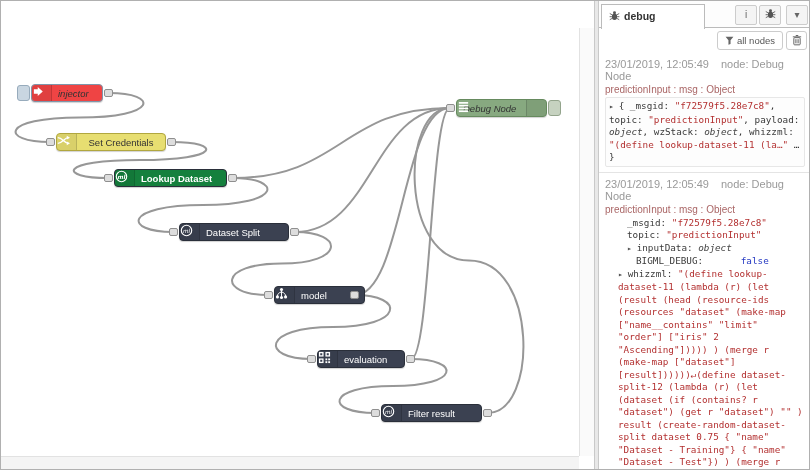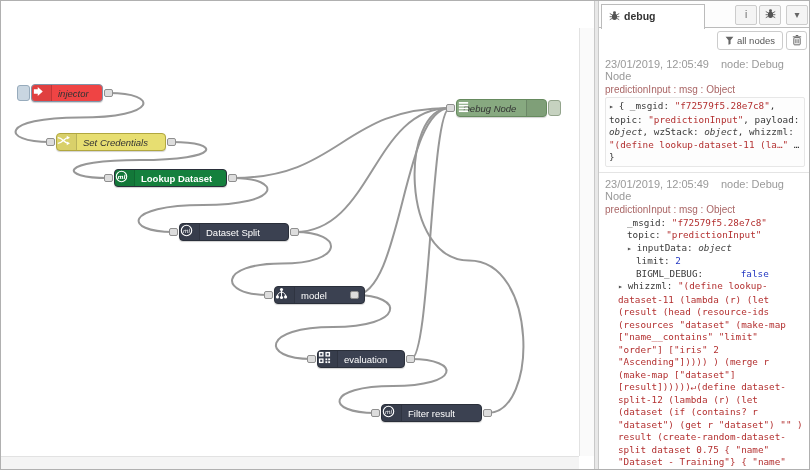--- a/index.html
+++ b/index.html
@@ -94,21 +94,21 @@
         </div>
         <div class="nbtn" style="left: 16px; top: 57px; background: rgb(201, 214, 225); border: 1px solid rgb(151, 171, 188);"></div>
         <div class="port" style="left: 103px; top: 61px;"></div>
         <div class="node" style="left: 55px; top: 105px; width: 110px; background: rgb(231, 222, 113); border: 1px solid rgb(177, 167, 63);">
           <span class="ic l">
             <svg viewBox="0 0 16 14">
               <path d="M1 3.5C7 3.5 9 10.5 14 10.5M1 10.5C7 10.5 9 3.5 14 3.5" stroke="#fff" stroke-width="1.7" fill="none"></path>
               <path d="M12 1.2 16 3.5 12 5.8zM12 8.2 16 10.5 12 12.8z" fill="#fff"></path>
             </svg>
           </span>
-          <span class="lbl" style="color: rgb(51, 51, 51); font-style: italic;">Set Credentials</span>
+          <span class="lbl" style="color: rgb(51, 51, 51);  text-align: center;">Set Credentials</span>
         </div>
         <div class="port" style="left: 45px; top: 110px;"></div>
         <div class="port" style="left: 166px; top: 110px;"></div>
         <div class="node" style="left: 113px; top: 141px; width: 113px; background: #15803d; border: 1px solid rgb(42, 47, 58); font-weight: bold;">
           <span class="ic l">
             <svg viewBox="0 0 16 16">
               <circle cx="8" cy="8" r="6.4" fill="none" stroke="#fff" stroke-width="1.4"></circle>
               <text x="8" y="10.6" font-size="7" font-style="italic" fill="#fff" text-anchor="middle" font-family="DejaVu Sans,sans-serif">ml</text>
             </svg>
           </span>
@@ -235,21 +235,20 @@
           <div class="msg-prop">predictionInput : msg : Object</div>
           <div class="mono preview"><span class="tk-arrow">▸ </span><span class="tk-p">{ </span><span class="tk-k">_msgid: </span><span class="tk-s">"f72579f5.28e7c8"</span><span class="tk-p">, </span><span class="tk-k">topic: </span><span class="tk-s">"predictionInput"</span><span class="tk-p">, </span><span class="tk-k">payload: </span><span class="tk-o">object</span><span class="tk-p">, </span><span class="tk-k">wzStack: </span><span class="tk-o">object</span><span class="tk-p">, </span><span class="tk-k">whizzml: </span><span class="tk-s">"(define lookup-dataset-11 (la…"</span><span class="tk-p"> … }</span></div>
         </div>
         <div class="msg">
           <div class="msg-meta"><span>23/01/2019, 12:05:49</span><span class="mnode">node: Debug Node</span></div>
           <div class="msg-prop">predictionInput : msg : Object</div>
           <div class="mono">
             <div class="trow" style="padding-left: 22px;"><span class="tk-k">_msgid: </span><span class="tk-s">"f72579f5.28e7c8"</span></div>
             <div class="trow" style="padding-left: 22px;"><span class="tk-k">topic: </span><span class="tk-s">"predictionInput"</span></div>
             <div class="trow" style="padding-left: 22px;"><span class="tk-arrow">▸ </span><span class="tk-k">inputData: </span><span class="tk-o">object</span></div>
-            <div class="trow" style="padding-left: 31px;"><span class="tk-k">limit: </span><span class="tk-n">2</span></div>
             <div class="trow" style="padding-left: 31px;"><span class="tk-k">BIGML_DEBUG: </span><span class="tk-b">false</span></div>
             <div class="trow" style="padding-left: 13px;"><span class="tk-arrow">▸ </span><span class="tk-k">whizzml: </span><span class="tk-s">"(define lookup-dataset-11 (lambda (r) (let (result (head (resource-ids (resources "dataset" (make-map ["name__contains" "limit" "order"] ["iris" 2 "Ascending"])))) ) (merge r (make-map ["dataset"] [result])))))↵(define dataset-split-12 (lambda (r) (let (dataset (if (contains? r "dataset") (get r "dataset") "" ) result (create-random-dataset-split dataset 0.75 { "name" "Dataset - Training"} { "name" "Dataset - Test"}) ) (merge r (make-map ["training-dataset" "test-dataset"] result)))))↵(define model-13 (lambda (r) (let (t</span></div>
           </div>
         </div>
       </div>
   </div>
 
 </div>
 
 </body></html>

